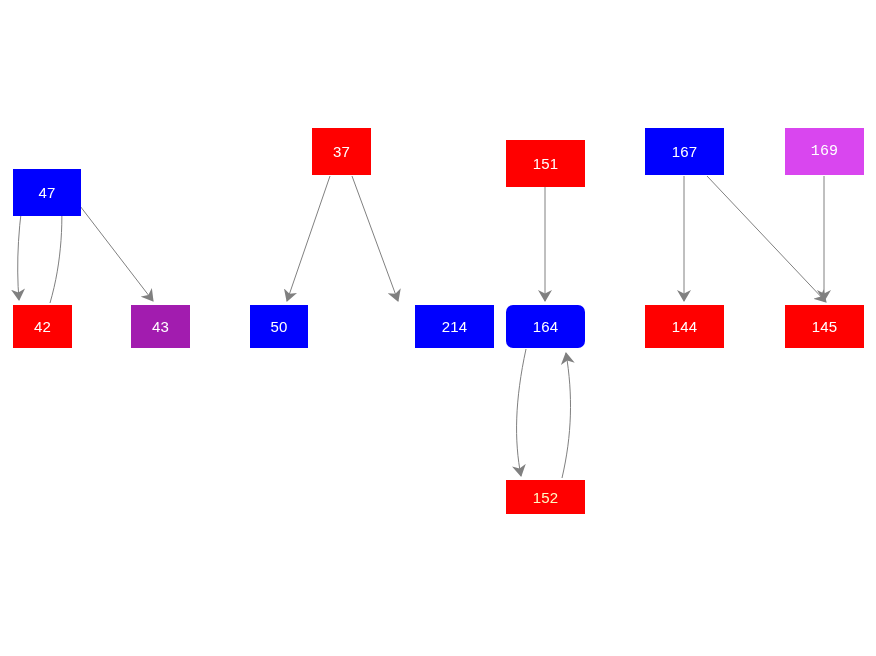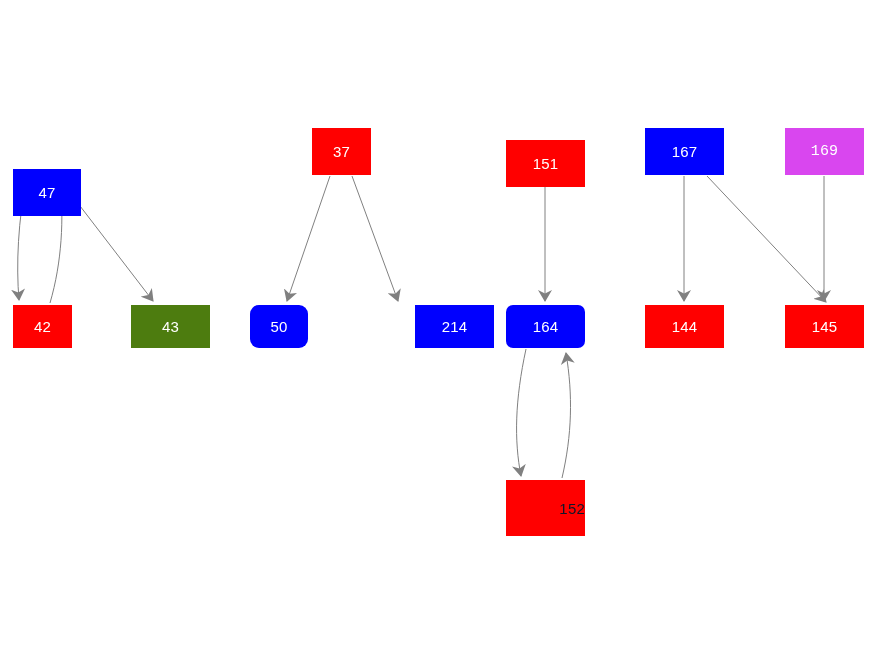--- a/index.html
+++ b/index.html
@@ -65,39 +65,39 @@
       </g>
   </svg>
 
   <div id="nodes">
       <div class="node" style="left: 13px; top: 128px; width: 68px; height: 47px; background: rgb(0, 0, 255); color: rgb(255, 255, 255); margin-top: 41px;">
         <span>47</span>
       </div>
       <div class="node" style="left: 13px; top: 305px; width: 59px; height: 43px; background: rgb(255, 0, 0); color: rgb(255, 255, 255);">
         <span>42</span>
       </div>
-      <div class="node" style="left: 131px; top: 305px; width: 79px; height: 43px; background: #4d7c0f; color: rgb(255, 255, 255);">
+      <div class="node" style="left: 131px; top: 305px; width: 59px; height: 43px; background: #a21caf; color: rgb(255, 255, 255);">
         <span>43</span>
       </div>
       <div class="node" style="left: 312px; top: 128px; width: 59px; height: 47px; background: rgb(255, 0, 0); color: rgb(255, 255, 255);">
         <span>37</span>
       </div>
-      <div class="node" style="left: 250px; top: 305px; width: 58px; height: 43px; background: rgb(0, 0, 255); color: rgb(255, 255, 255); border-radius: 9px;">
+      <div class="node" style="left: 250px; top: 305px; width: 58px; height: 43px; background: rgb(0, 0, 255); color: rgb(255, 255, 255);">
         <span>50</span>
       </div>
       <div class="node" style="left: 367px; top: 305px; width: 79px; height: 43px; background: rgb(0, 0, 255); color: rgb(255, 255, 255); margin-left: 48px;">
         <span>214</span>
       </div>
       <div class="node" style="left: 506px; top: 128px; width: 79px; height: 47px; background: rgb(255, 0, 0); color: rgb(255, 255, 255); margin-top: 12px;">
         <span>151</span>
       </div>
       <div class="node" style="left: 506px; top: 305px; width: 79px; height: 43px; background: rgb(0, 0, 255); color: rgb(255, 255, 255); border-radius: 7px;">
         <span>164</span>
       </div>
-      <div class="node" style="left: 506px; top: 480px; width: 79px; height: 56px; background: rgb(255, 0, 0); color: #0f172a; justify-content: flex-end;">
+      <div class="node" style="left: 506px; top: 480px; width: 79px; height: 34px; background: rgb(255, 0, 0); color: #fef9c3;">
         <span>152</span>
       </div>
       <div class="node" style="left: 645px; top: 128px; width: 79px; height: 47px; background: rgb(0, 0, 255); color: rgb(255, 255, 255); text-align: center;">
         <span>167</span>
       </div>
       <div class="node" style="left: 785px; top: 128px; width: 79px; height: 47px; background: #d946ef; color: rgb(255, 255, 255); font-family: Liberation Mono, monospace;">
         <span>169</span>
       </div>
       <div class="node" style="left: 645px; top: 305px; width: 79px; height: 43px; background: rgb(255, 0, 0); color: rgb(255, 255, 255);">
         <span>144</span>

